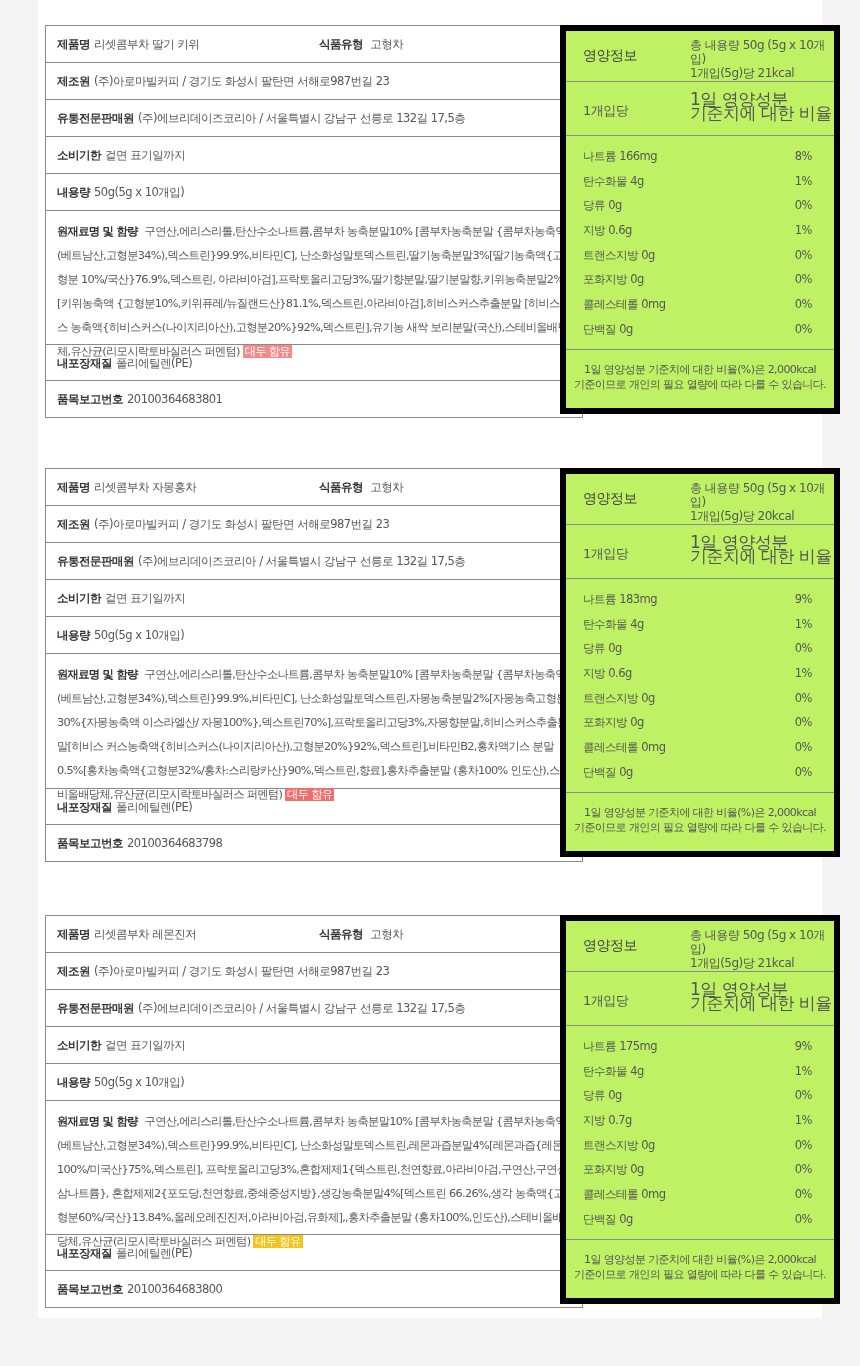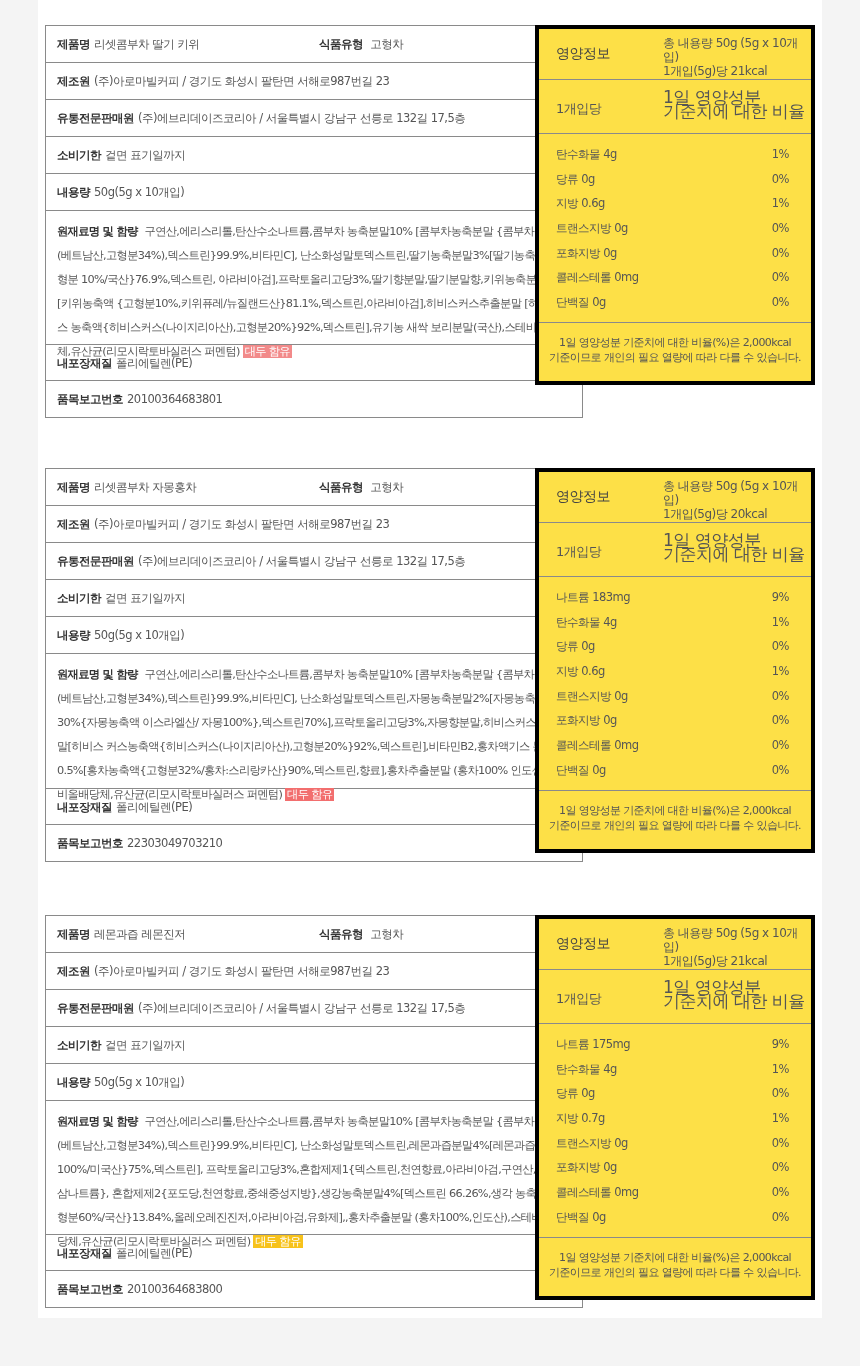--- a/index.html
+++ b/index.html
@@ -13,21 +13,21 @@
     .info-row.h37 { height: 37px; }
     .info-row.h36 { height: 36px; }
     .info-row .lbl { font-weight: bold; color: #333; margin-right: 4px; }
     .info-row .col2 { position: absolute; left: 273px; }
     .info-row.first { position: relative; }
     .ingredients { display: block; padding: 9px 11px 8px 11px; white-space: normal; height: auto; }
     .ingredients .txt { font-size: 11.3px; line-height: 24px; letter-spacing: -0.7px; color: #555; }
     .hl-red { background: #f28a8a; color: #fff; padding: 0 2px; }
     .hl-red2 { background: #f26e6e; color: #fff; padding: 0 2px; }
     .hl-yellow { background: #f7c21b; color: #fff; padding: 0 2px; }
-    .nut-table { position: absolute; left: 497px; width: 280px; border: 4px solid #000000; background: #fde047; }
+    .nut-table { position: absolute; left: 522px; width: 280px; border: 6px solid #000000; background: #bef264; }
     .nut-head { height: 51px; border-bottom: 1px solid #8a8a8a; position: relative; }
     .nut-title { position: absolute; left: 17px; top: 16px; font-size: 14px; color: #444; letter-spacing: -0.5px; }
     .nut-total { position: absolute; left: 124px; top: 7px; font-size: 12px; line-height: 14px; color: #555; letter-spacing: -0.5px; }
     .nut-sub { height: 54px; border-bottom: 1px solid #8a8a8a; position: relative; }
     .nut-per { position: absolute; left: 17px; top: 20px; font-size: 13px; color: #555; letter-spacing: -0.5px; }
     .nut-ratio { position: absolute; left: 124px; top: 10px; font-size: 17px; line-height: 14px; color: #555; letter-spacing: -0.5px; }
     .nut-list { border-bottom: 1px solid #8a8a8a; padding: 9px 0 6px 0; }
     .nut-row { height: 24.7px; position: relative; font-size: 11.5px; letter-spacing: -0.5px; color: #555; }
     .nut-row .nname { position: absolute; left: 17px; top: 4px; }
     .nut-row .npct { position: absolute; right: 22px; top: 4px; }
@@ -91,20 +91,24 @@
       </div>
       <div class="nut-sub">
         <span class="nut-per">1개입당</span>
         <div class="nut-ratio">
           <div>1일 영양성분</div>
           <div>기준치에 대한 비율</div>
         </div>
       </div>
       <div class="nut-list">
         <div class="nut-row">
+            <span class="nname">나트륨 166mg</span>
+            <span class="npct">8%</span>
+          </div>
+        <div class="nut-row">
             <span class="nname">탄수화물 4g</span>
             <span class="npct">1%</span>
           </div>
         <div class="nut-row">
             <span class="nname">당류 0g</span>
             <span class="npct">0%</span>
           </div>
         <div class="nut-row">
             <span class="nname">지방 0.6g</span>
             <span class="npct">1%</span>
@@ -165,21 +169,21 @@
           <span>구연산,에리스리톨,탄산수소나트륨,콤부차 농축분말10% [콤부차농축분말 {콤부차농축액(베트남산,고형분34%),덱스트린}99.9%,비타민C], 난소화성말토덱스트린,자몽농축분말2%[자몽농축고형분30%{자몽농축액 이스라엘산/ 자몽100%},덱스트린70%],프락토올리고당3%,자몽향분말,히비스커스추출분말[히비스 커스농축액{히비스커스(나이지리아산),고형분20%}92%,덱스트린],비타민B2,홍차액기스 분말0.5%[홍차농축액{고형분32%/홍차:스리랑카산}90%,덱스트린,향료],홍차추출분말 (홍차100% 인도산),스테비올배당체,유산균(리모시락토바실러스 퍼멘텀)</span>
           <span class="hl-red2">대두 함유</span>
         </div>
       </div>
       <div class="info-row h36">
         <span class="lbl">내포장재질</span>
         <span>폴리에틸렌(PE)</span>
       </div>
       <div class="info-row h36">
         <span class="lbl">품목보고번호</span>
-        <span>22303049703210</span>
+        <span>20100364683798</span>
       </div>
     </div>
 
     <div class="nut-table" style="top:468px;">
       <div class="nut-head">
         <span class="nut-title">영양정보</span>
         <div class="nut-total">
           <div>총 내용량 50g (5g x 10개입)</div>
           <div>1개입(5g)당 20kcal</div>
         </div>
@@ -229,21 +233,21 @@
         <div>1일 영양성분 기준치에 대한 비율(%)은 2,000kcal</div>
         <div>기준이므로 개인의 필요 열량에 따라 다를 수 있습니다.</div>
       </div>
     </div>
   </section>
 
   <section class="product" style="top:0;">
     <div class="info-table" style="top:915px;">
       <div class="info-row h37 first">
         <span class="lbl">제품명</span>
-        <span>레몬과즙 레몬진저</span>
+        <span>리셋콤부차 레몬진저</span>
         <span class="col2">
           <span class="lbl">식품유형</span>
           <span>고형차</span>
         </span>
       </div>
       <div class="info-row h37">
         <span class="lbl">제조원</span>
         <span>(주)아로마빌커피 / 경기도 화성시 팔탄면 서해로987번길 23</span>
       </div>
       <div class="info-row h37">

